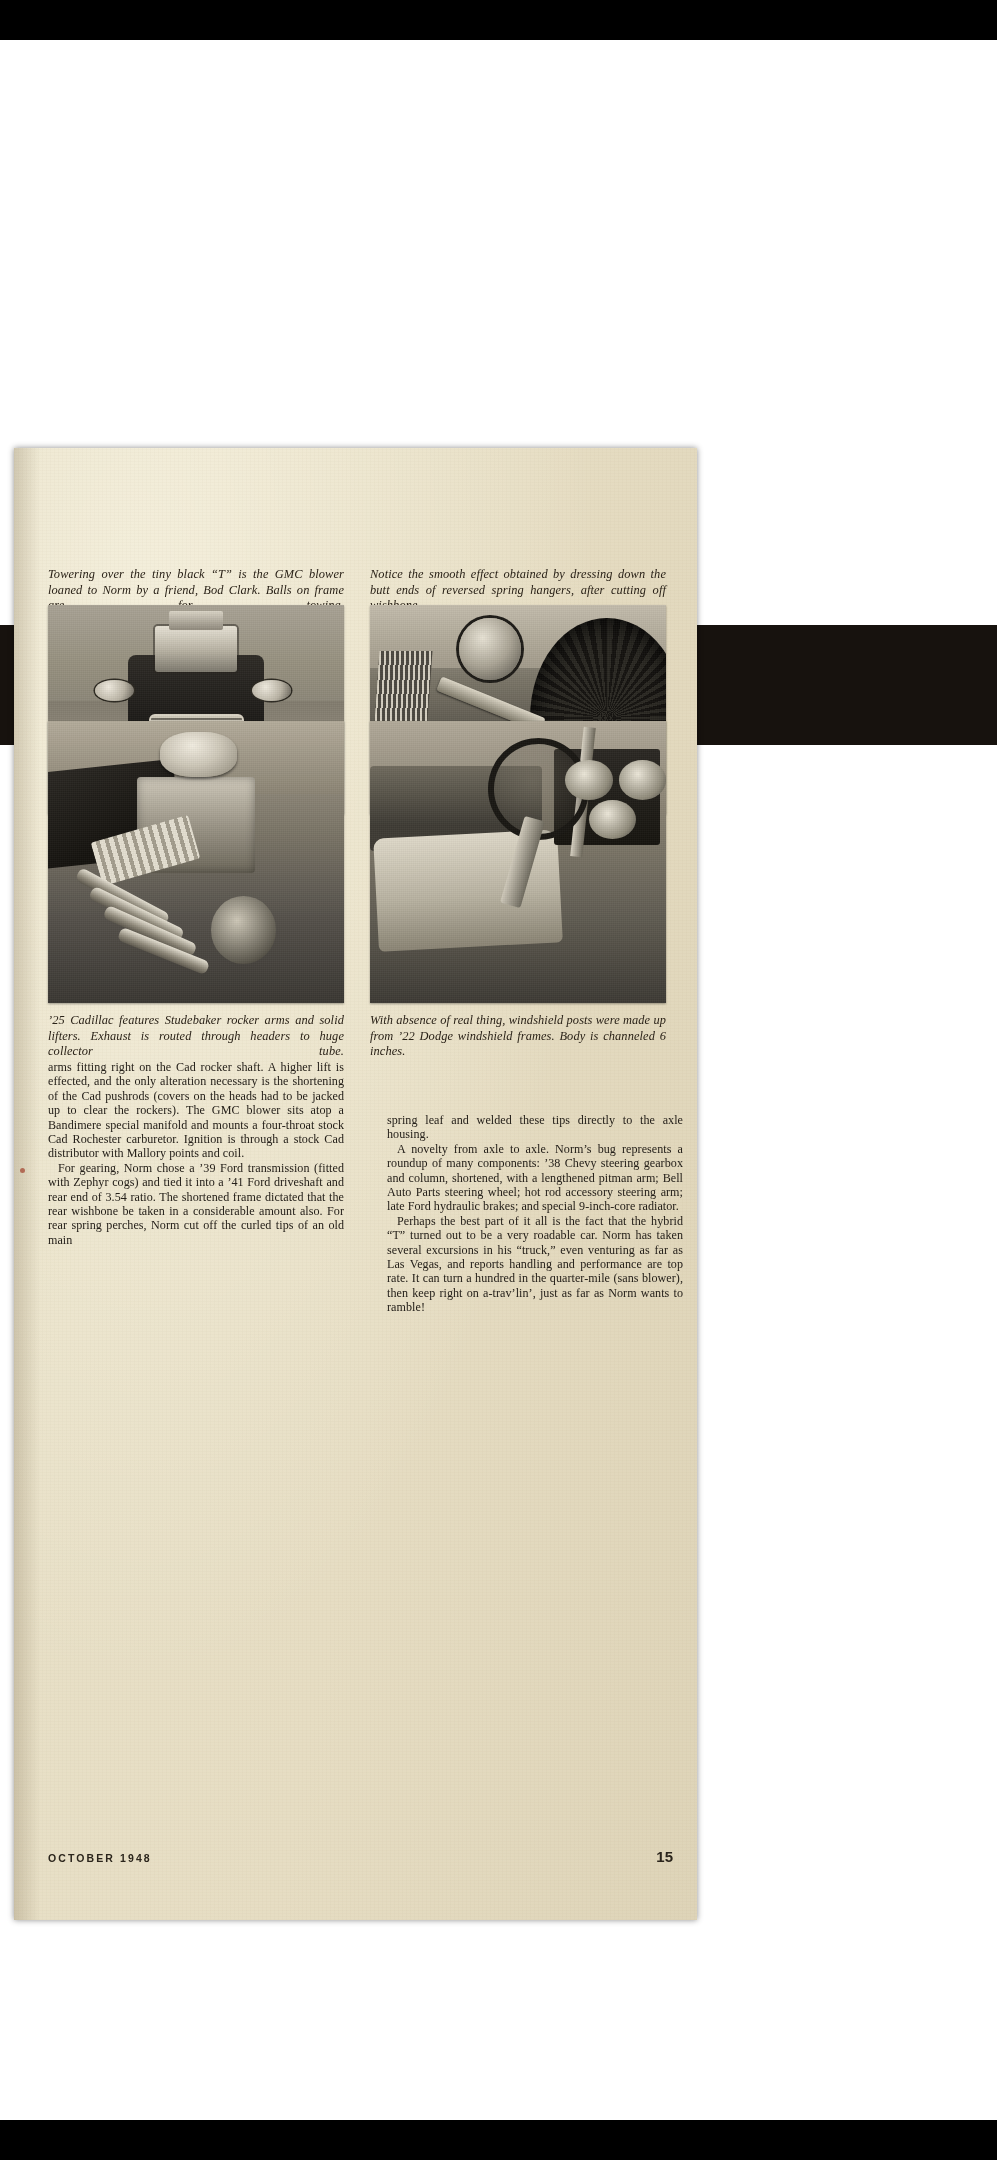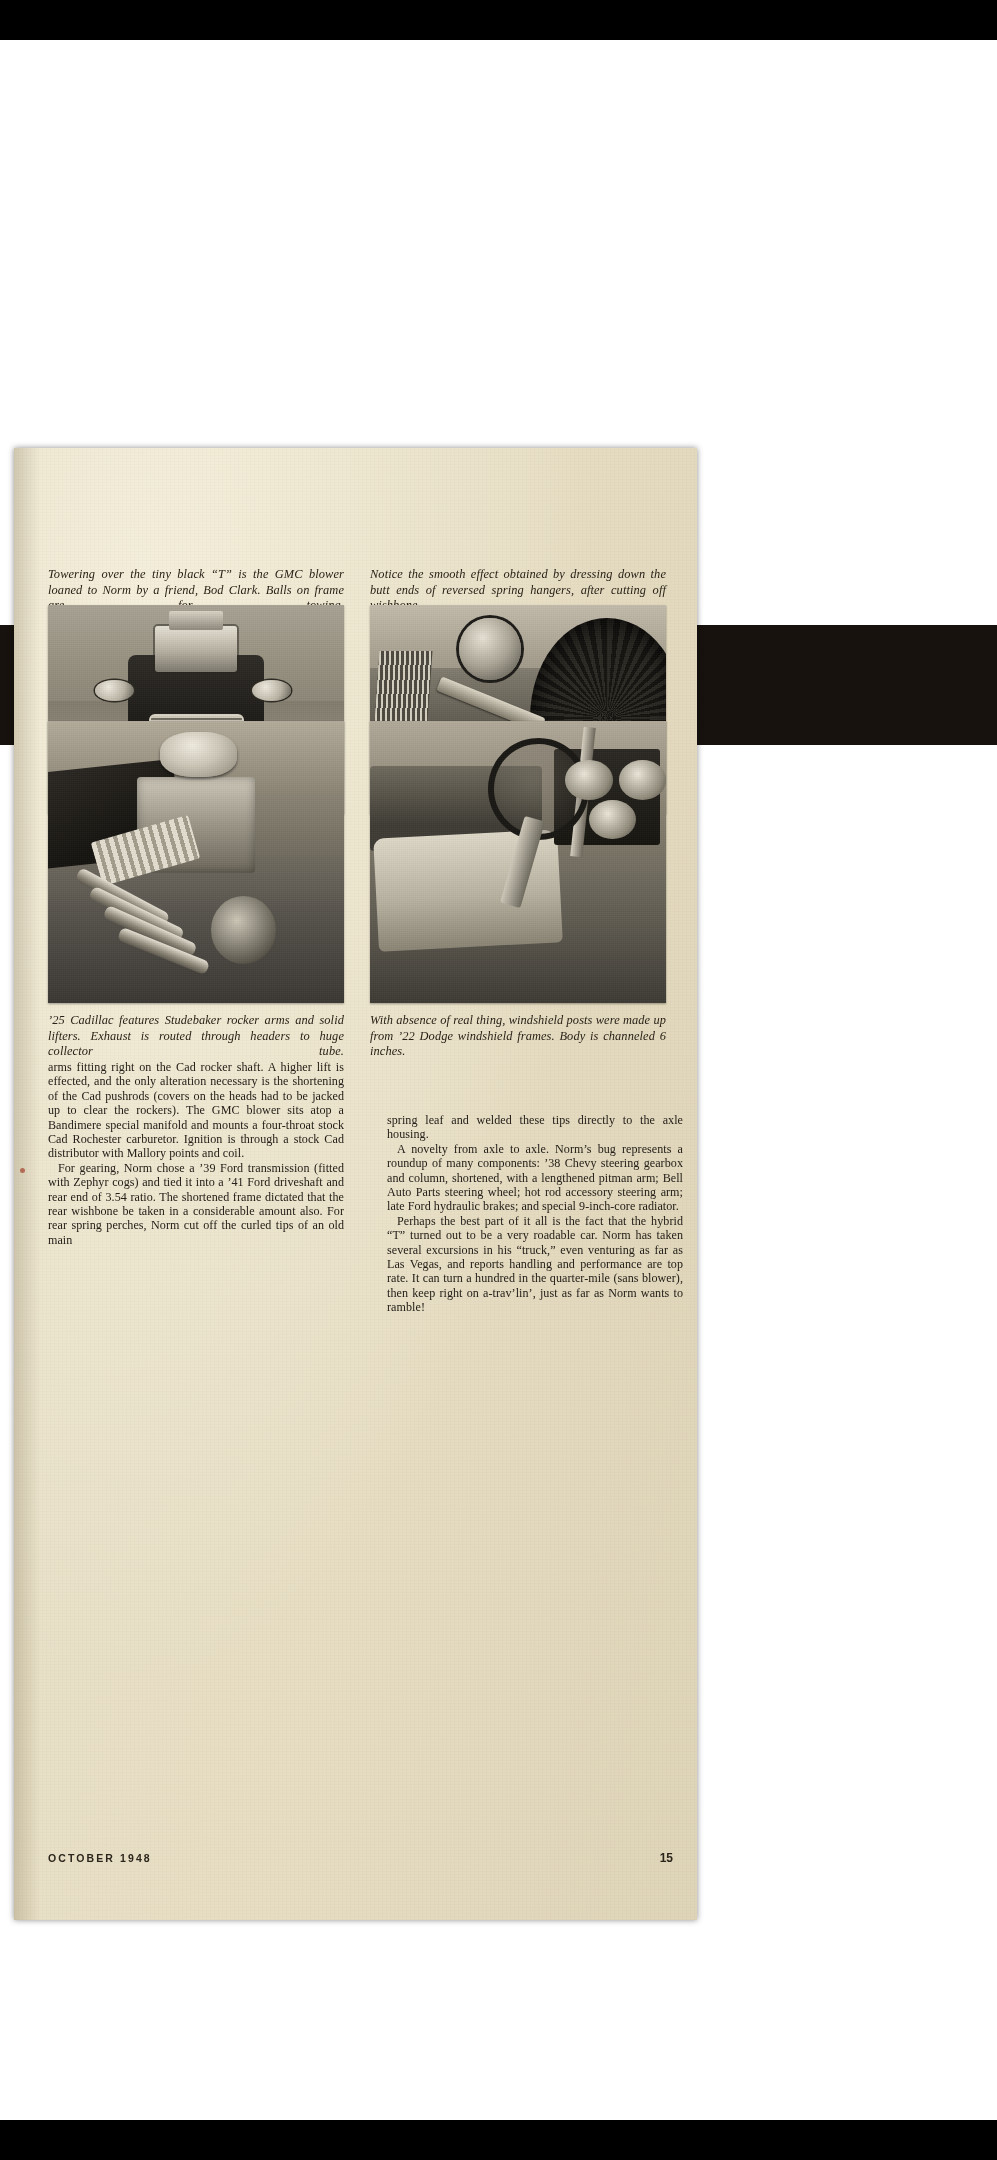--- a/index.html
+++ b/index.html
@@ -342,21 +342,21 @@
     font-size: 10.5px;
     letter-spacing: 2.1px;
     color: #2b251c;
   }
   .footer-right {
     position: absolute;
     right: 22px;
     bottom: 167px;
     font-family: "Liberation Sans", sans-serif;
     font-weight: bold;
-    font-size: 12px;
+    font-size: 15px;
     color: #2b251c;
     margin-top: 14px;
   }
 </style>
 </head>
 <body>
 
 <div id="viewport">
 
   <div class="backdrop"></div>

